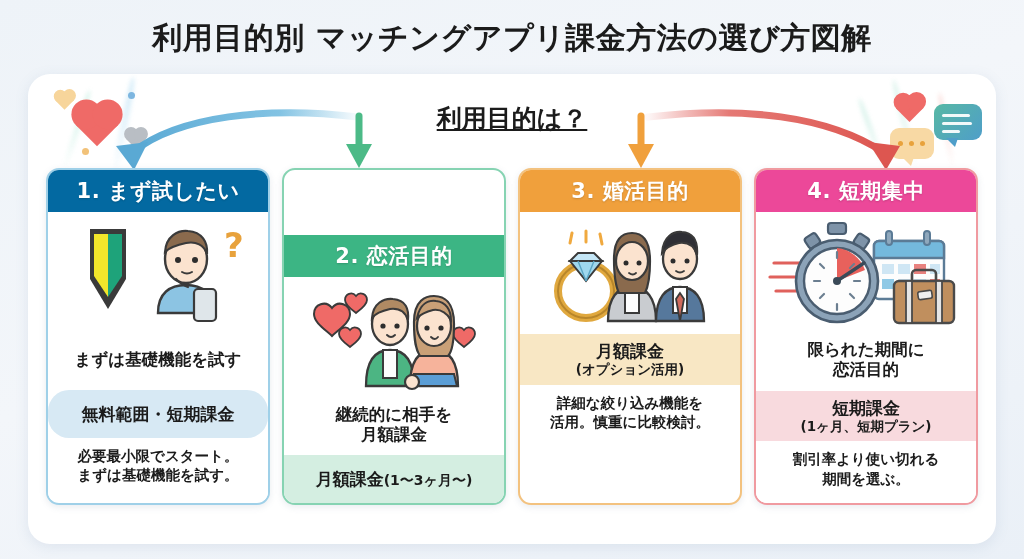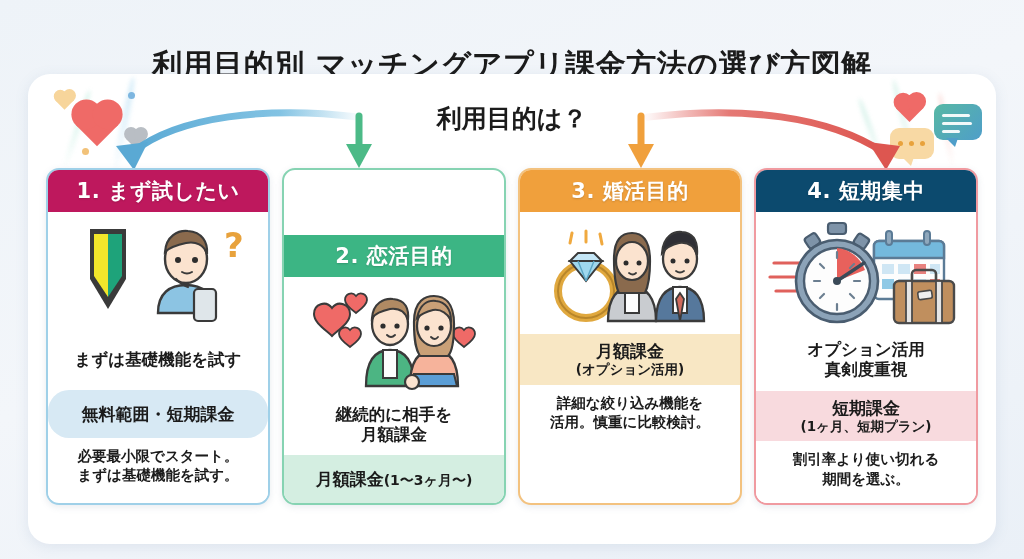--- a/index.html
+++ b/index.html
@@ -16,21 +16,20 @@
   
   .title {
     position: absolute;
     top: 18px; left: 0; width: 1024px;
     text-align: center;
     font-size: 30px;
     font-weight: bold;
     color: #1b1b1b;
     letter-spacing: 0.5px;
     white-space: nowrap;
-    margin-top: 27px;
   }
 
   
   .panel {
     position: absolute;
     left: 28px; top: 74px;
     width: 968px; height: 470px;
     background: #ffffff;
     border-radius: 22px;
     box-shadow: 0 3px 14px rgba(90,120,160,0.13);
@@ -47,20 +46,21 @@
 
   
   .subtitle {
     position: absolute;
     top: 28px; left: 0; width: 968px;
     text-align: center;
     font-size: 25px;
     font-weight: bold;
     color: #1b1b1b;
     white-space: nowrap;
+    text-decoration: underline;
   }
 
   
   .deco { position: absolute; }
   .heart {
     position: relative;
     transform: rotate(-45deg);
   }
   .heart::before, .heart::after {
     content: ""; position: absolute; border-radius: 50%;
@@ -212,21 +212,21 @@
     <path d="M613,42 C613,58 613,62 613,72" fill="none" stroke="#f0a03c" stroke-width="7" stroke-linecap="round"></path>
     <path d="M613,94 L600,70 L626,70 Z" fill="#f0a03c"></path>
 
     <path d="M620,43 C716,32 800,42 855,78" fill="none" stroke="url(#gRed)" stroke-width="7" stroke-linecap="round"></path>
     <path d="M858,96 L840,68 L872,72 Z" fill="#dd5650"></path>
   </svg>
 
   <div class="cards">
 
     <div class="card" style="border-color:#9fd0e8;">
-      <div class="card-head" style="background:#be185d;">1. まず試したい</div>
+      <div class="card-head" style="background:#0369a1;">1. まず試したい</div>
       <div class="card-illo">
         <svg width="200" height="112" viewBox="0 0 200 112">
 
           <g>
             <path d="M32,12 L68,12 L68,62 L50,92 L32,62 Z" fill="#3a3a3a"></path>
             <path d="M36,17 L50,17 L50,80 L36,59 Z" fill="#f2e62b"></path>
             <path d="M50,17 L64,17 L64,59 L50,80 Z" fill="#1ea37a"></path>
           </g>
 
           <g>
@@ -349,21 +349,21 @@
         <div>月額課金</div>
         <div class="sub">(オプション活用)</div>
       </div>
       <div class="card-note">
         <div class="nowrap">詳細な絞り込み機能を</div>
         <div class="nowrap">活用。慎重に比較検討。</div>
       </div>
     </div>
 
     <div class="card" style="border-color:#f09aa0;">
-      <div class="card-head" style="background:#0c4a6e;">4. 短期集中</div>
+      <div class="card-head" style="background:#ec4899;">4. 短期集中</div>
       <div class="card-illo">
         <svg width="200" height="112" viewBox="0 0 200 112">
 
           <g stroke="#e0615c" stroke-width="3.2" stroke-linecap="round">
             <line x1="8" y1="46" x2="34" y2="46"></line>
             <line x1="4" y1="60" x2="32" y2="60"></line>
             <line x1="10" y1="74" x2="34" y2="74"></line>
           </g>
 
           <g>
@@ -406,22 +406,22 @@
               <line x1="54" y1="81" x2="58" y2="77"></line>
               <line x1="54" y1="47" x2="58" y2="51"></line>
             </g>
             <line x1="71" y1="64" x2="98" y2="46" stroke="#3a4a58" stroke-width="3.4" stroke-linecap="round"></line>
             <circle cx="71" cy="64" r="4" fill="#3a4a58"></circle>
           </g>
         </svg>
       </div>
       <div class="card-want">
         <div>
-          <div>オプション活用</div>
-          <div>真剣度重視</div>
+          <div>限られた期間に</div>
+          <div>恋活目的</div>
         </div>
       </div>
       <div class="card-plan" style="background:#f8dade;">
         <div>短期課金</div>
         <div class="sub">(1ヶ月、短期プラン)</div>
       </div>
       <div class="card-note">
         <div class="nowrap">割引率より使い切れる</div>
         <div class="nowrap">期間を選ぶ。</div>
       </div>

